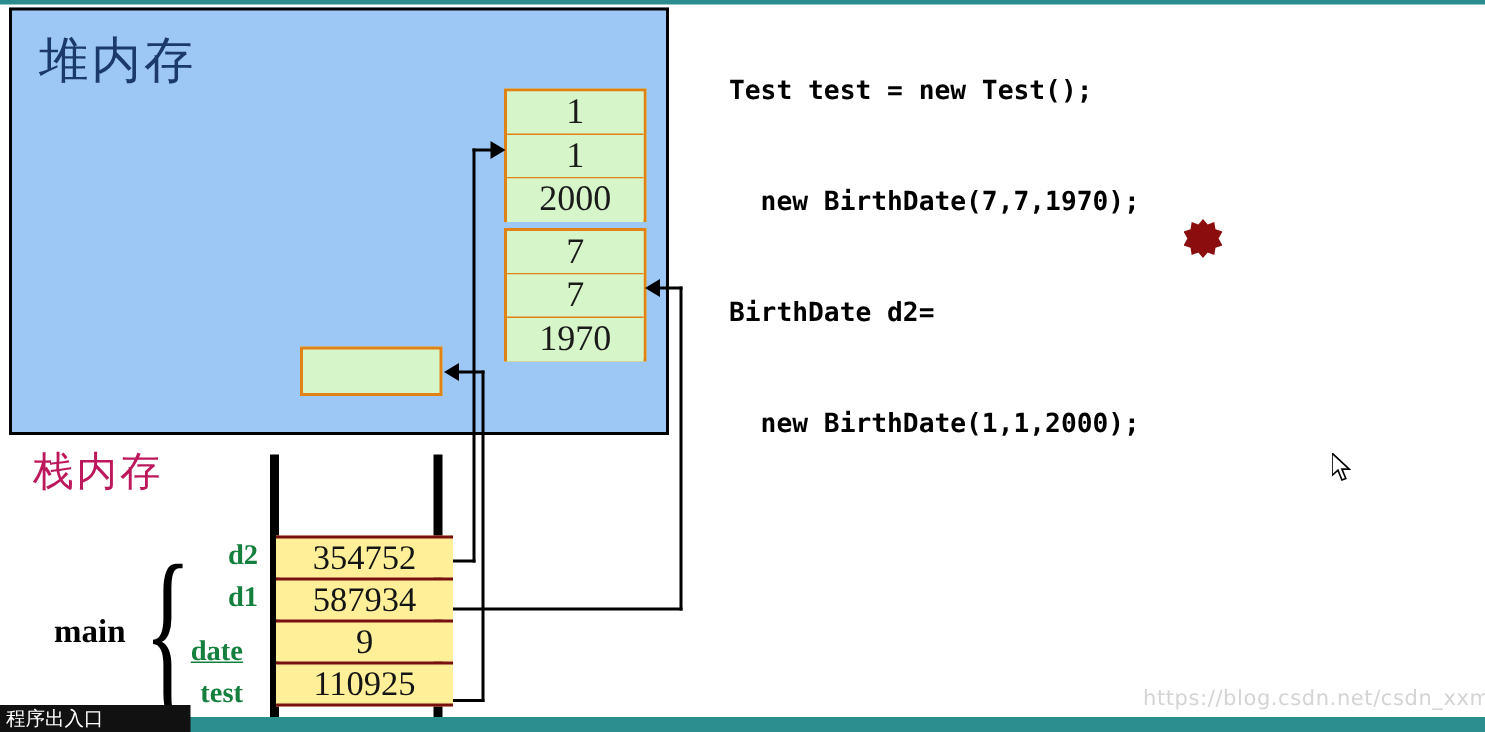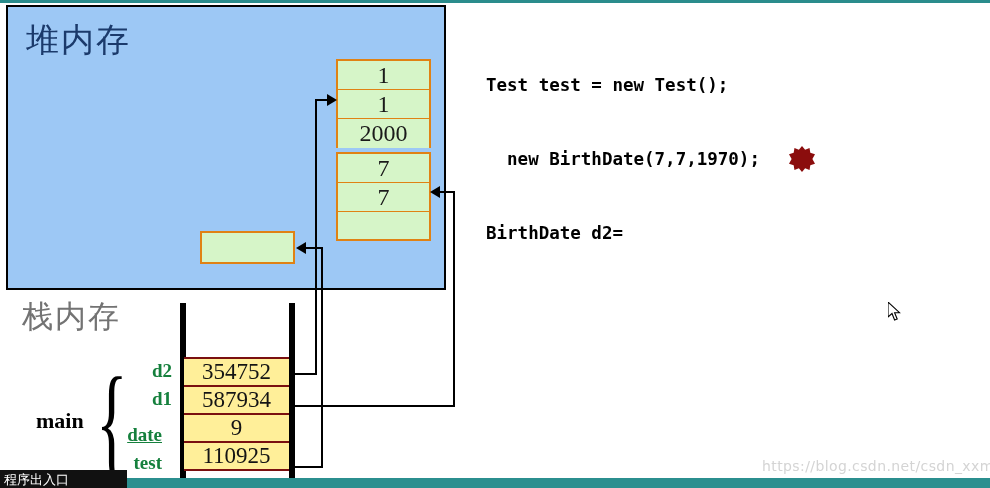--- a/index.html
+++ b/index.html
@@ -28,27 +28,27 @@
       color:#1a1a1a;border-bottom:1px solid #e08214;box-sizing:border-box;
       background:#d6f5c8;}
   .obj-cell.last{border-bottom:none;}
 
   #obj-d2{left:336px;top:59px;width:95px;height:89px;}
   #obj-d1{left:336px;top:152px;width:95px;height:89px;}
   #obj-test{left:200px;top:231px;width:95px;height:33px;
       border:2px solid #e08214;box-sizing:border-box;background:#d6f5c8;}
 
   
-  #stack-title{left:22px;top:296px;font-size:31px;color:#737373;
+  #stack-title{left:22px;top:296px;font-size:27px;color:#be185d;
       font-family:Liberation Mono, monospace;letter-spacing:2px;}
 
   #stack-wall-l{left:180px;top:303px;width:6px;height:182px;background:#000;}
   #stack-wall-r{left:289px;top:303px;width:6px;height:182px;background:#000;}
 
-  .stk-cell{left:184px;width:105px;height:28px;background:#ffef99;
+  .stk-cell{left:184px;width:118px;height:28px;background:#ffef99;
       border-top:2px solid #7a1010;box-sizing:border-box;
       text-align:center;line-height:26px;font-size:23px;color:#141414;}
   #stk-0{top:357px;}
   #stk-1{top:385px;}
   #stk-2{top:413px;}
   #stk-3{top:441px;border-bottom:2px solid #7a1010;height:30px;}
 
   .stk-label{right:0;width:54px;text-align:right;font-size:19px;
       font-weight:bold;color:#15803d;font-family:"Liberation Serif",serif;}
   #lbl-0{left:118px;top:360px;}
@@ -59,21 +59,21 @@
   #main-label{left:36px;top:408px;font-size:22px;font-weight:bold;color:#000;}
   #main-brace{left:96px;top:358px;font-size:120px;color:#000;line-height:1;
       font-family:"Liberation Serif",serif;transform:scaleX(.55) scaleY(1.05);
       transform-origin:left top;}
 
   
   .wire{background:#000;}
   .arrow{width:0;height:0;}
 
   
-  #code-panel{left:486px;top:24px;width:500px;height:370px;
+  #code-panel{left:486px;top:0;width:500px;height:370px;
       font-family:"DejaVu Sans Mono","Liberation Mono",monospace;
       font-size:17.5px;line-height:24.6px;color:#000;white-space:pre;
       font-weight:bold;letter-spacing:0px;}
   .code-line{height:24.6px;}
 
   #burst{left:789px;top:146px;width:26px;height:26px;background:#8b0d0d;
       clip-path:polygon(50% 0%,62% 14%,79% 8%,82% 26%,100% 32%,90% 50%,
         100% 68%,82% 74%,79% 92%,62% 86%,50% 100%,38% 86%,21% 92%,18% 74%,
         0% 68%,10% 50%,0% 32%,18% 26%,21% 8%,38% 14%);}
 
@@ -92,20 +92,21 @@
 
 <div class="abs obj-box" id="obj-d2">
   <div class="obj-cell">1</div>
   <div class="obj-cell">1</div>
   <div class="obj-cell last">2000</div>
 </div>
 
 <div class="abs obj-box" id="obj-d1">
   <div class="obj-cell">7</div>
   <div class="obj-cell">7</div>
+  <div class="obj-cell last">1970</div>
 </div>
 
 <div class="abs" id="obj-test"></div>
 
 <div class="abs wire" style="left:295px;top:373px;width:22px;height:2px;"></div>
 <div class="abs wire" style="left:315px;top:99px;width:2px;height:276px;"></div>
 <div class="abs wire" style="left:315px;top:99px;width:20px;height:2px;"></div>
 <div class="abs arrow" style="left:327px;top:94px;border-top:6px solid transparent;border-bottom:6px solid transparent;border-left:10px solid #000;"></div>
 
 <div class="abs wire" style="left:295px;top:405px;width:160px;height:2px;"></div>
@@ -133,20 +134,21 @@
 
 <div class="abs stk-cell" id="stk-0">354752</div>
 <div class="abs stk-cell" id="stk-1">587934</div>
 <div class="abs stk-cell" id="stk-2">9</div>
 <div class="abs stk-cell" id="stk-3">110925</div>
 
 <div class="abs" id="code-panel">
   <div class="code-line">Test test = new Test();</div>
   <div class="code-line">  new BirthDate(7,7,1970);</div>
   <div class="code-line">BirthDate d2=</div>
+  <div class="code-line">  new BirthDate(1,1,2000);</div>
   
   
   
   
   
   
   
   
   
   

